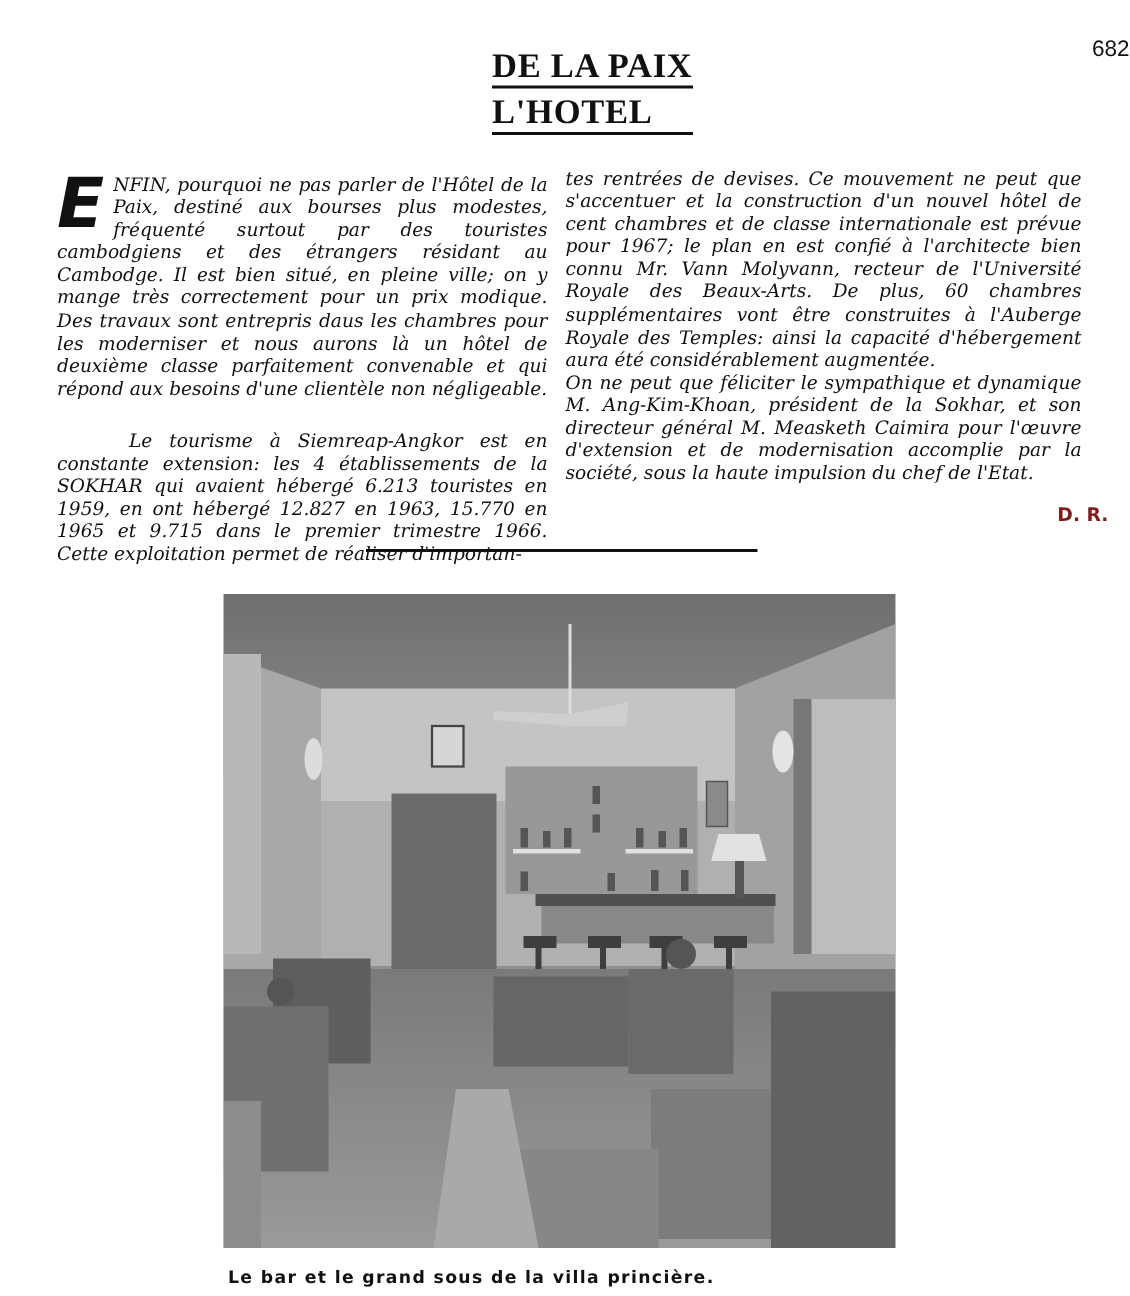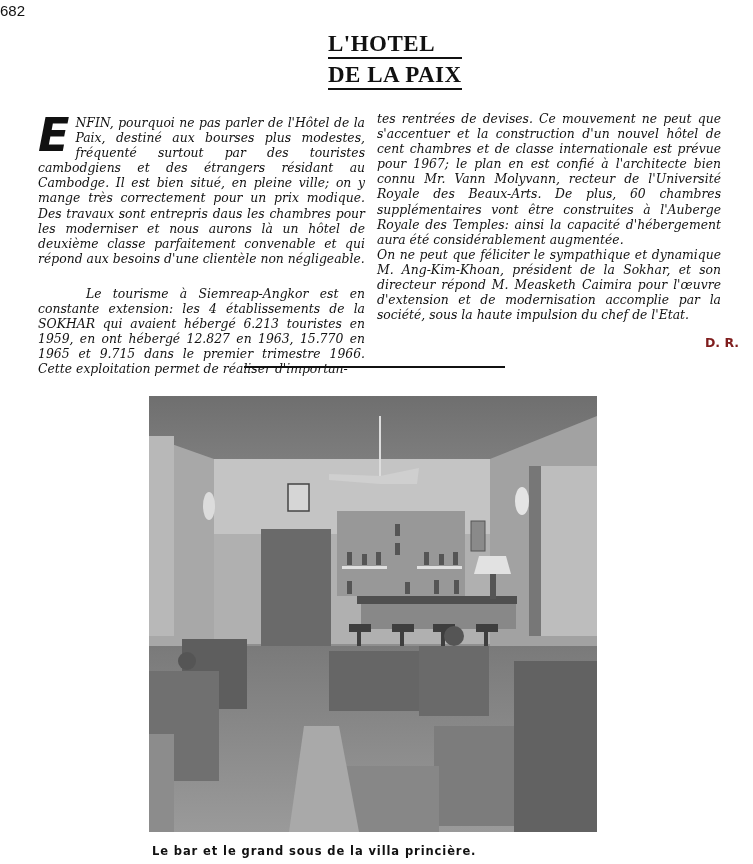--- a/index.html
+++ b/index.html
@@ -1,17 +1,17 @@
 <!DOCTYPE html>
 <html><head>
 <meta charset="utf-8">
 <style>
   html, body { margin: 0; padding: 0; background: #ffffff; }
   body { width: 753px; height: 864px; position: relative; overflow: hidden; color: #111; }
-  .page-number { position: absolute; left: 0; width: 753px; top: 2px; text-align: left;
+  .page-number { position: absolute; left: 0; width: 753px; top: 24px; text-align: right;
     font-family: "Liberation Sans", sans-serif; font-size: 15px; color: #111; }
   .title { position: absolute; left: 328px; top: 30px; font-family: "Liberation Serif", serif;
     font-weight: bold; font-size: 23px; line-height: 27px; letter-spacing: 0.5px; color: #111; }
   .title .line { display: block; border-bottom: 2px solid #111; padding-bottom: 0px; margin-bottom: 2px; white-space: nowrap; }
   .col { position: absolute; font-family: "DejaVu Serif", serif; font-style: italic; font-size: 12.4px;
     line-height: 15.1px; text-align: justify; color: #111; }
   .col p { margin: 0; }
   .col-left { left: 38px; top: 115px; width: 327px; }
   .col-right { left: 377px; top: 111px; width: 344px; }
   .dropcap { float: left; font-family: "DejaVu Sans", sans-serif; font-style: italic; font-weight: bold;
@@ -24,32 +24,32 @@
     background: #8f8f8f; }
   .caption { position: absolute; left: 152px; top: 844px; font-family: "DejaVu Sans", sans-serif;
     font-weight: bold; font-size: 11.5px; letter-spacing: 0.9px; color: #111; white-space: nowrap; }
 </style>
 </head>
 <body>
 
 <div class="page-number">682</div>
 
 <div class="title">
+  <span class="line">DE LA PAIX</span>
   <span class="line">L'HOTEL</span>
-  <span class="line">DE LA PAIX</span>
 </div>
 
 <div class="col col-left">
   <p><span class="dropcap">E</span><span>NFIN, pourquoi ne pas parler de l'Hôtel de la Paix, destiné aux bourses plus modestes, fréquenté surtout par des touristes cambodgiens et des étrangers résidant au Cambodge. Il est bien situé, en pleine ville; on y mange très correctement pour un prix modique. Des travaux sont entrepris daus les chambres pour les moderniser et nous aurons là un hôtel de deuxième classe parfaitement convenable et qui répond aux besoins d'une clientèle non négligeable.</span></p>
   <p class="indent">Le tourisme à Siemreap-Angkor est en constante extension: les 4 établissements de la SOKHAR qui avaient hébergé 6.213 touristes en 1959, en ont hébergé 12.827 en 1963, 15.770 en 1965 et 9.715 dans le premier trimestre 1966. Cette exploitation permet de réaliser d'importan-</p>
 </div>
 
 <div class="col col-right">
   <p>tes rentrées de devises. Ce mouvement ne peut que s'accentuer et la construction d'un nouvel hôtel de cent chambres et de classe internationale est prévue pour 1967; le plan en est confié à l'architecte bien connu Mr. Vann Molyvann, recteur de l'Université Royale des Beaux-Arts. De plus, 60 chambres supplémentaires vont être construites à l'Auberge Royale des Temples: ainsi la capacité d'hébergement aura été considérablement augmentée.</p>
-  <p>On ne peut que féliciter le sympathique et dynamique M. Ang-Kim-Khoan, président de la Sokhar, et son directeur répond M. Measketh Caimira pour l'œuvre d'extension et de modernisation accomplie par la société, sous la haute impulsion du chef de l'Etat.</p>
+  <p>On ne peut que féliciter le sympathique et dynamique M. Ang-Kim-Khoan, président de la Sokhar, et son directeur général M. Measketh Caimira pour l'œuvre d'extension et de modernisation accomplie par la société, sous la haute impulsion du chef de l'Etat.</p>
 </div>
 
 <div class="signature">D. R.</div>
 
 <div class="rule"></div>
 
 <div class="photo">
   <svg width="448" height="436" viewBox="0 0 448 436" xmlns="http://www.w3.org/2000/svg">
     <defs>
       <linearGradient id="ceil" x1="0" y1="0" x2="0" y2="1">

